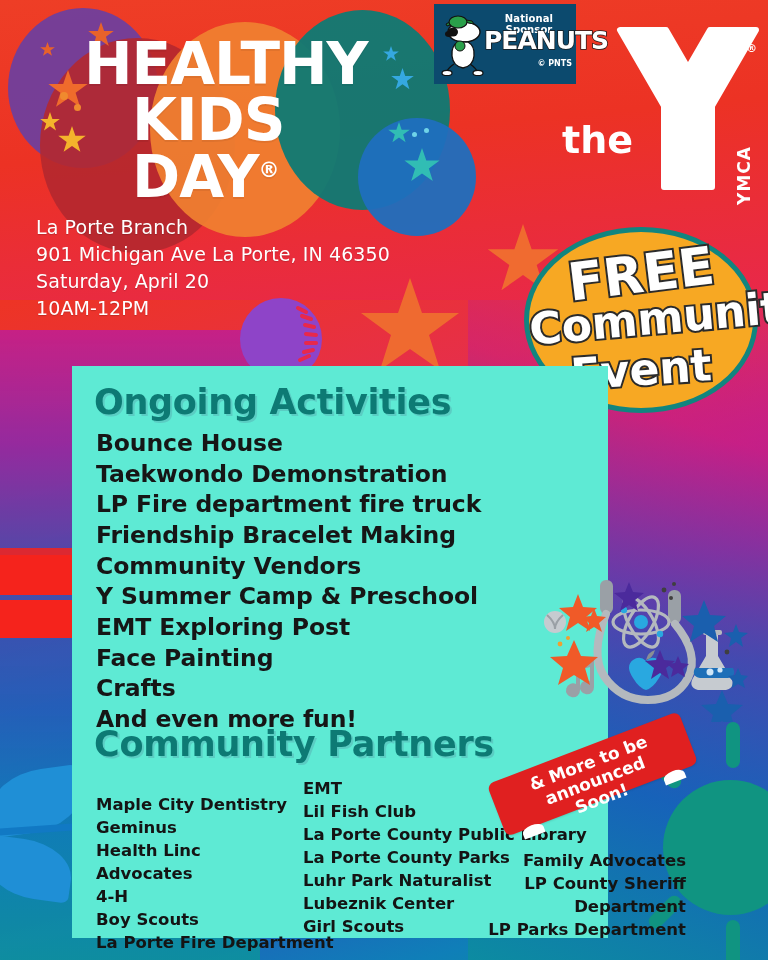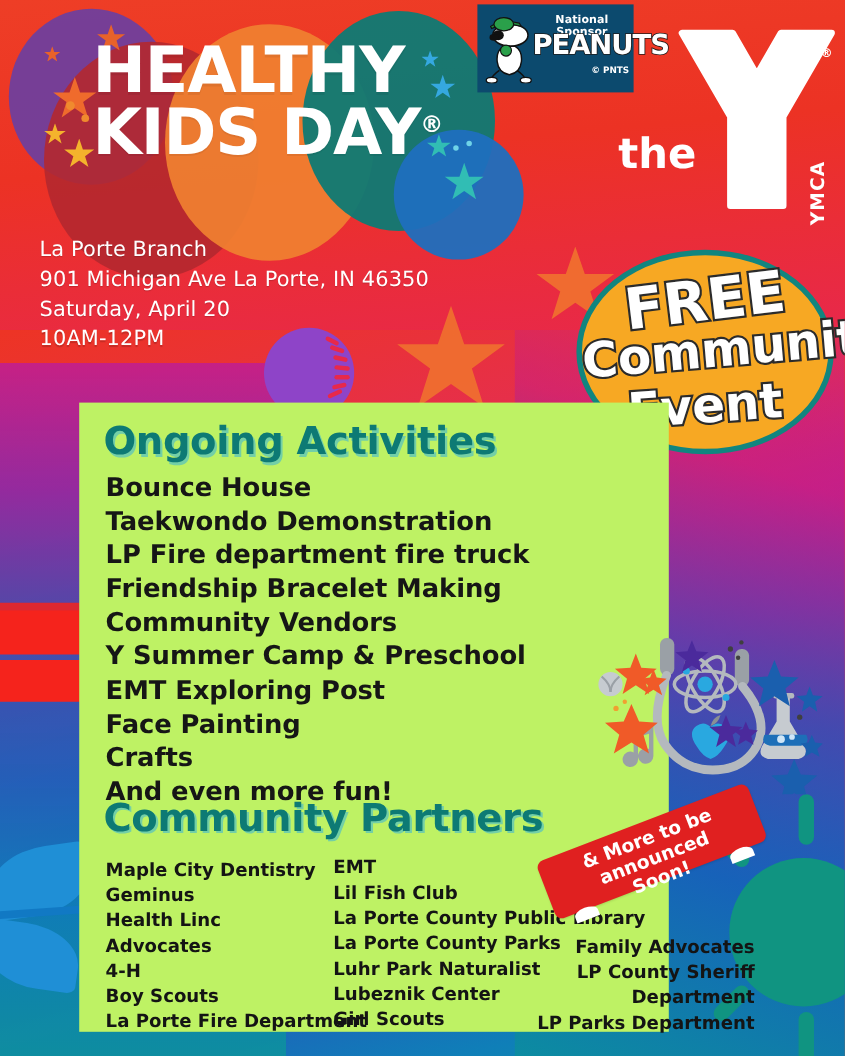--- a/index.html
+++ b/index.html
@@ -79,21 +79,21 @@
   .sun-core{position:absolute;right:-30px;top:780px;width:135px;height:135px;border-radius:50%;background:#109481;}
   .ray{position:absolute;background:#109481;border-radius:8px;}
 
   
   .title{
     position:absolute;left:84px;top:36px;width:330px;
     color:#ffffff;font-weight:bold;letter-spacing:-1px;
     font-size:58px;line-height:.97;
     text-shadow:0 2px 0 rgba(0,0,0,.06);
   }
-  .title .l2{display:block;position:relative;}
+  .title .l2{display:block;position:relative;margin-left:48px;}
   .reg-title{font-size:21px;vertical-align:super;font-weight:bold;}
 
   
   .peanuts{
     position:absolute;left:434px;top:4px;width:142px;height:80px;
     background:#0c4a6e;
   }
   .peanuts .ns{
     position:absolute;left:52px;top:9px;right:4px;color:#fff;
     font-size:10px;font-weight:bold;text-align:center;letter-spacing:.1px;
@@ -137,38 +137,38 @@
     position:absolute;width:100%;text-align:center;color:#fff;font-weight:bold;
     -webkit-text-stroke:4px #2b2b2b;paint-order:stroke fill;
   }
   .fb-free{top:12px;font-size:52px;transform:rotate(-7deg);}
   .fb-comm{top:62px;font-size:44px;transform:rotate(-5deg);}
   .fb-event{top:112px;font-size:44px;transform:rotate(-4deg);}
 
   
   .card{
     position:absolute;left:72px;top:366px;width:536px;height:572px;
-    background:#bef264;
+    background:#5eead4;
   }
   .h-teal{
     position:absolute;font-weight:bold;color:#0d7a74;
     text-shadow:2px 2px 0 rgba(90,195,190,.75);
     font-size:35px;letter-spacing:-.3px;
   }
   .h-activities{left:22px;top:16px;}
   .h-partners{left:22px;top:358px;}
 
   .activities{
     position:absolute;left:24px;top:62px;color:#161616;font-weight:bold;
     font-size:23.5px;line-height:1.305;letter-spacing:-.1px;
   }
 
   .partners-wrap{position:absolute;left:24px;top:412px;width:590px;}
   .pcol{position:absolute;font-size:16.5px;line-height:1.39;color:#141414;font-weight:bold;}
-  .pcol1{left:0;top:2px;}
+  .pcol1{left:0;top:16px;}
   .pcol2{left:207px;top:0;}
   .pcol3{left:330px;top:72px;width:260px;text-align:right;}
 
   
   .ribbon{
     position:absolute;left:418px;top:380px;width:205px;height:56px;
     background:#e02020;border-radius:7px;transform:rotate(-21deg);
     box-shadow:0 1px 2px rgba(0,0,0,.12);
   }
   .ribbon .rtxt{

